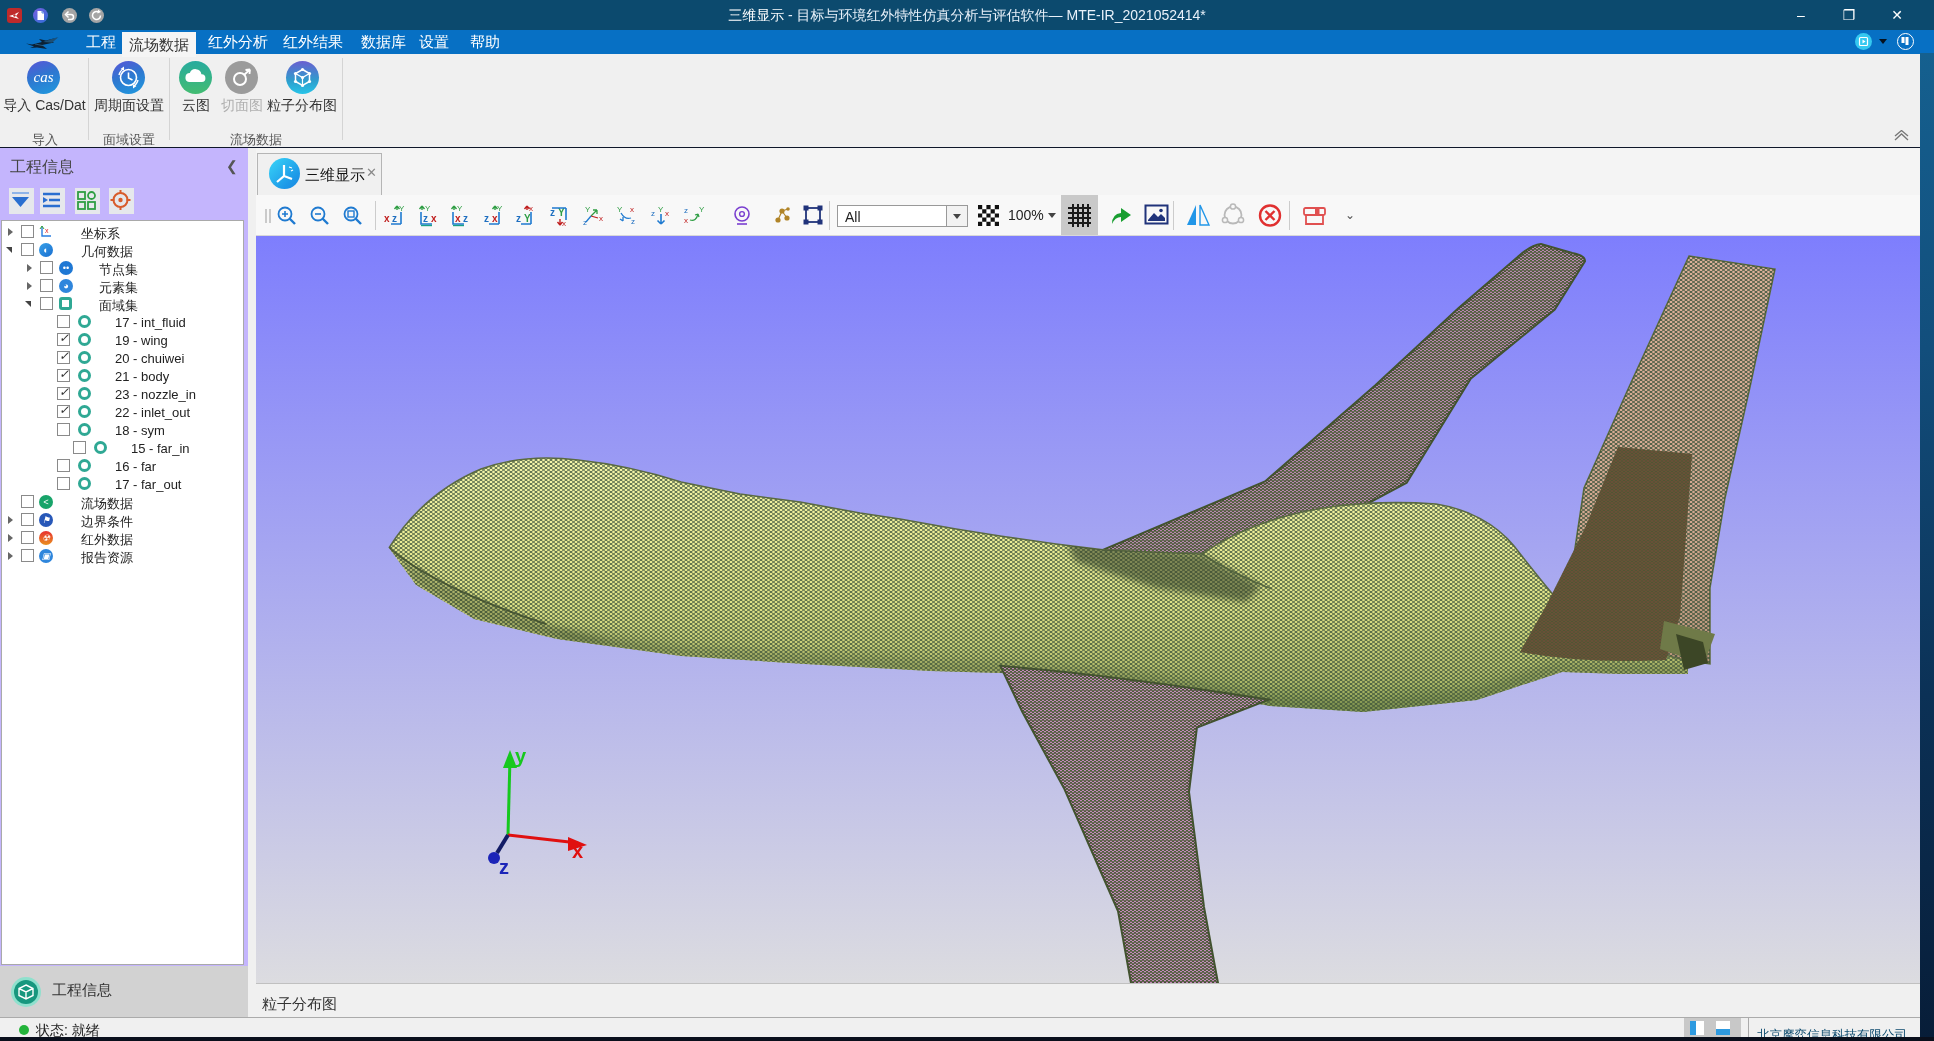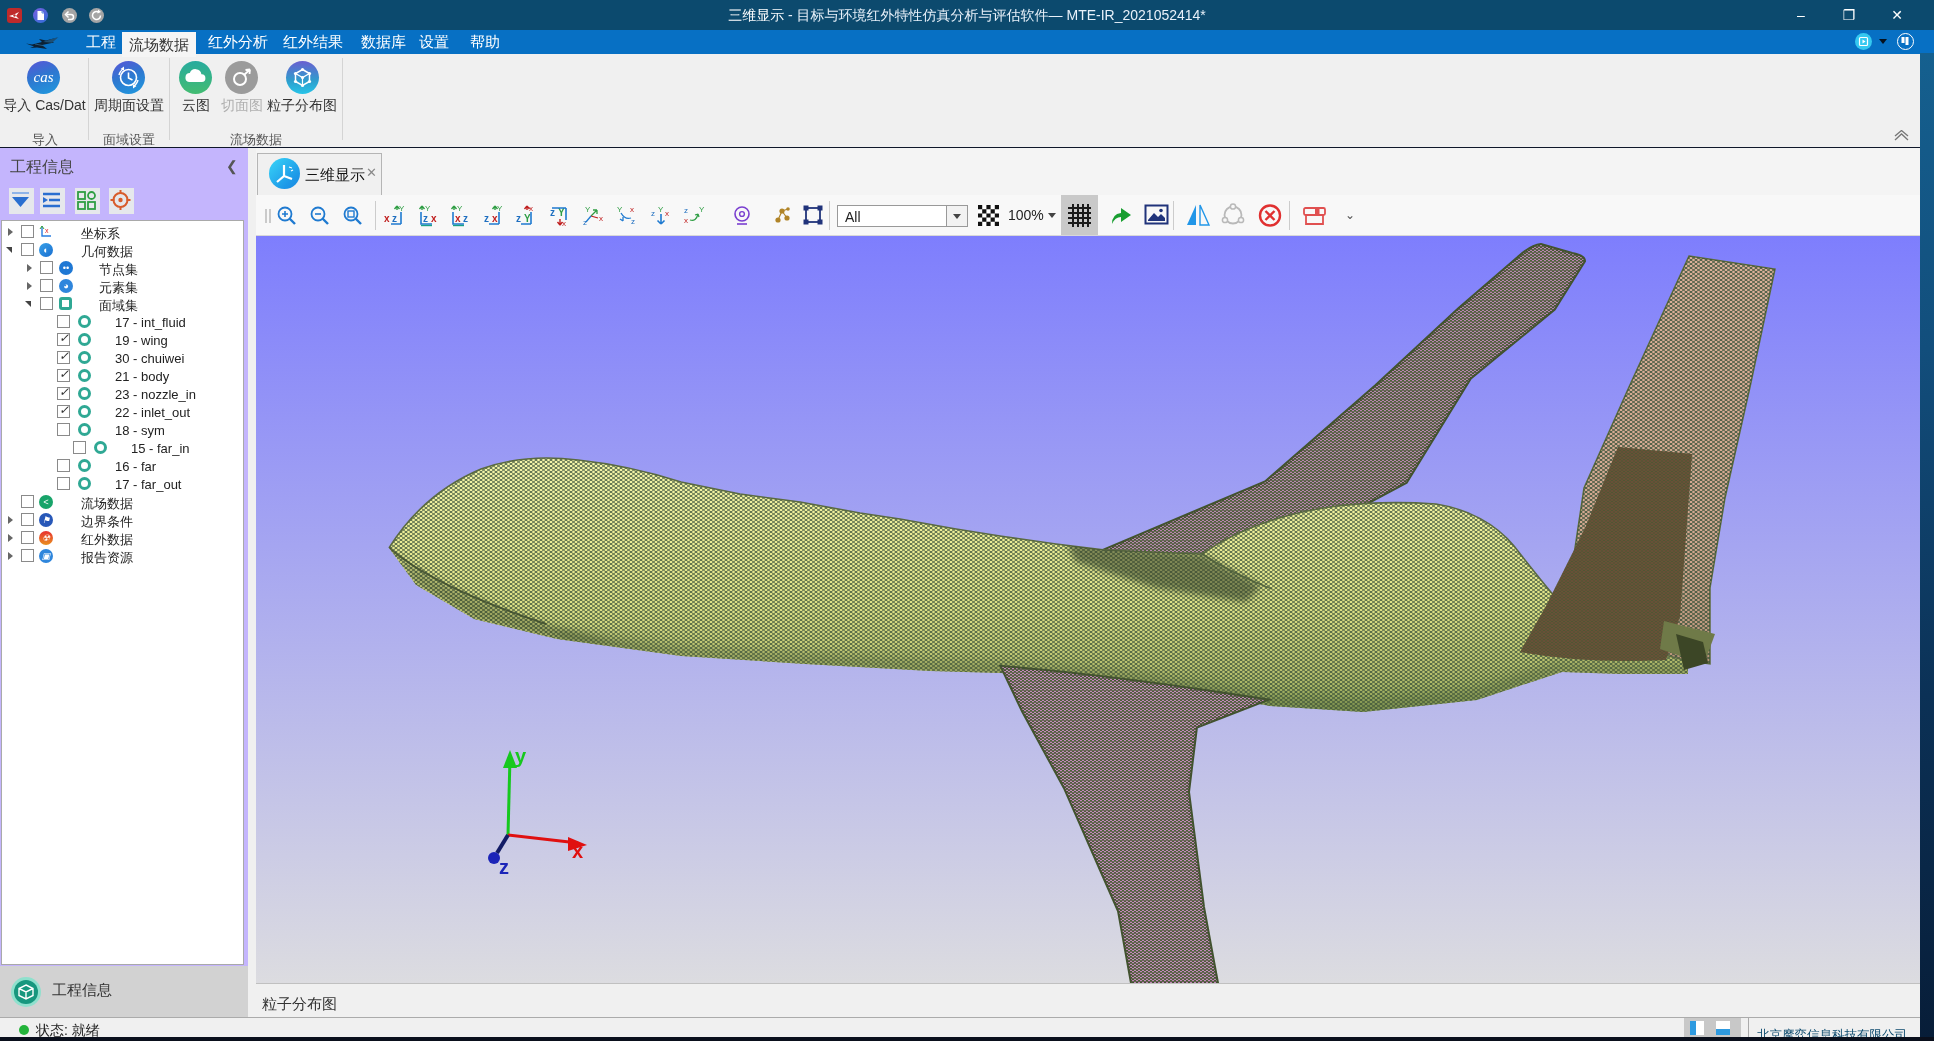--- a/index.html
+++ b/index.html
@@ -210,21 +210,21 @@
           <span class="txt" style="left:113px;">17 - int_fluid</span>
         </div>
       <div class="trow" style="top:110px;">
           <i class="cb ck" style="left:55px;"></i>
           <i class="ring" style="left:76px;"></i>
           <span class="txt" style="left:113px;">19 - wing</span>
         </div>
       <div class="trow" style="top:128px;">
           <i class="cb ck" style="left:55px;"></i>
           <i class="ring" style="left:76px;"></i>
-          <span class="txt" style="left:113px;">30 - chuiwei</span>
+          <span class="txt" style="left:113px;">20 - chuiwei</span>
         </div>
       <div class="trow" style="top:146px;">
           <i class="cb ck" style="left:55px;"></i>
           <i class="ring" style="left:76px;"></i>
           <span class="txt" style="left:113px;">21 - body</span>
         </div>
       <div class="trow" style="top:164px;">
           <i class="cb ck" style="left:55px;"></i>
           <i class="ring" style="left:76px;"></i>
           <span class="txt" style="left:113px;">23 - nozzle_in</span>

